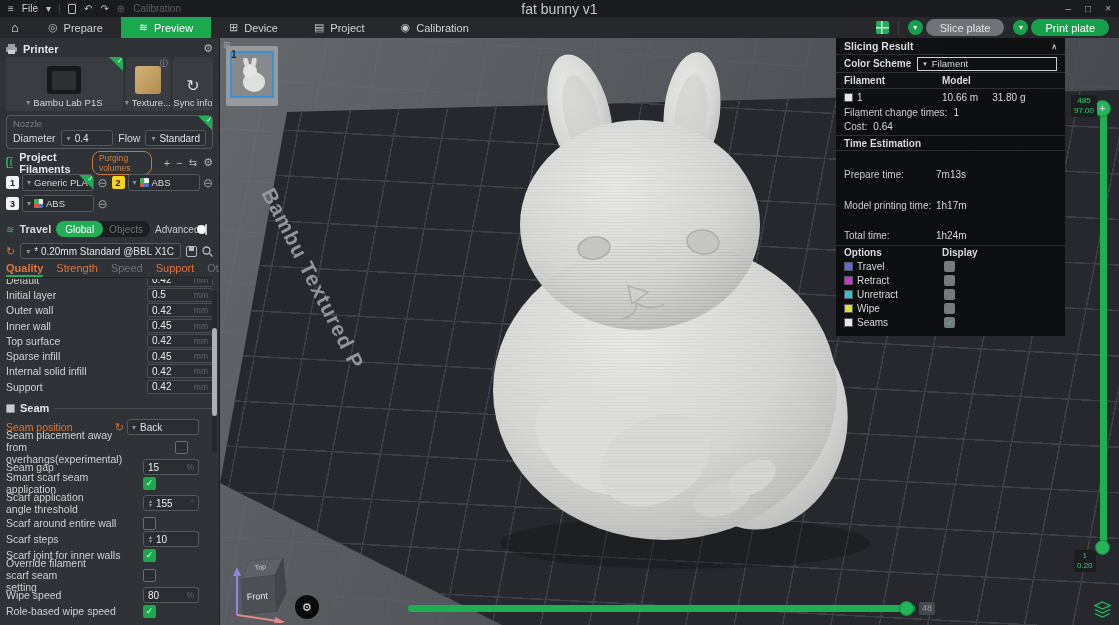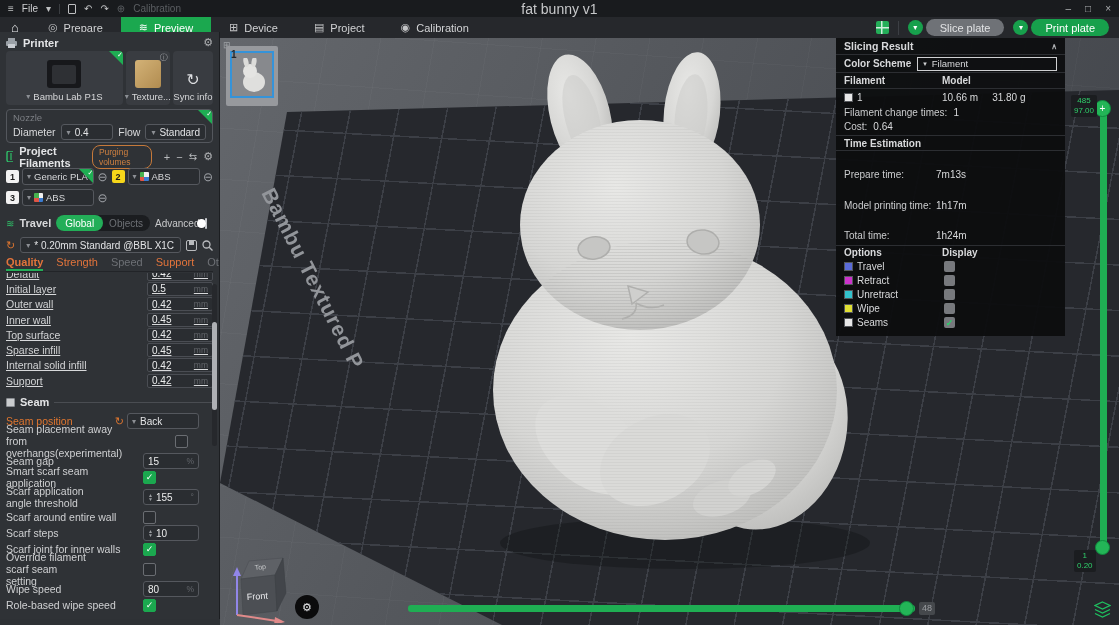--- a/index.html
+++ b/index.html
@@ -32,21 +32,21 @@
     linear-gradient(#cfeedd,#cfeedd) 50% 0/1.5px 100% no-repeat,
     linear-gradient(#cfeedd,#cfeedd) 0 50%/100% 1.5px no-repeat,#23ae58; }
   .nav-sep { width:1px; height:14px; background:#3c3f44; }
   .btn-group { display:flex; align-items:center; gap:3px; }
   .chev-circle { width:15px; height:15px; border-radius:50%; background:#17a04c; color:#fff;
     display:flex; align-items:center; justify-content:center; font-size:8px; }
   .pill { height:17px; border-radius:9px; padding:0 14px; display:flex; align-items:center; font-size:11px; }
   .pill.slice { background:#6f7277; color:#e2e3e5; }
   .pill.print { background:#17a04c; color:#fff; }
   
-  #leftpanel { position:absolute; left:0; top:32px; width:220px; height:587px;
+  #leftpanel { position:absolute; left:0; top:38px; width:220px; height:587px;
     background:#2f3236; border-right:1px solid #1c1e21; padding:3px 6px 0 6px; overflow:hidden; }
   .sec-head { display:flex; align-items:center; gap:6px; height:15px; margin-bottom:1px; }
   .sec-head .ttl { font-weight:bold; font-size:11px; color:#e4e5e7; }
   .sec-head .sp { flex:1; }
   .gear { color:#aeb0b3; font-size:11px; }
   .cards { display:flex; gap:3px; height:54px; margin-bottom:4px; }
   .card { background:#393c41; border-radius:4px; position:relative; display:flex; flex-direction:column;
     align-items:center; justify-content:flex-end; padding-bottom:3px; }
   .card.printer { width:122px; }
   .card.plate { width:44px; }
@@ -91,21 +91,21 @@
   .toggle { width:20px; height:11px; border-radius:6px; background:#cfd2d6; position:relative; }
   .toggle:after { content:""; position:absolute; right:1px; top:1px; width:9px; height:9px; border-radius:50%; background:#fff; box-shadow:0 0 2px rgba(0,0,0,.4); }
   .ric { color:#b9bbbe; font-size:11px; }
   .preset-row { display:flex; align-items:center; gap:5px; height:18px; margin-bottom:2px; }
   .reset { color:#e0762f; font-size:11px; }
   .preset-sel { flex:1; }
   .proc-tabs { display:flex; gap:13px; height:16px; border-bottom:1px solid #222428; margin-bottom:1px; }
   .ptab { font-size:11px; color:#6d7075; }
   .ptab.modified { color:#e3743b; }
   .ptab.active { color:#e3743b; font-weight:bold; border-bottom:2px solid #23ae58; }
-  #settings { height:120px; overflow:hidden; margin-bottom:2px; position:relative;text-decoration:underline; }
+  #settings { height:120px; overflow:hidden; margin-bottom:2px; position:relative; }
   #settings .inner { margin-top:-7px; }
   .set-row { display:flex; align-items:center; height:15.3px; }
   .set-row .sl { font-size:10.5px; color:#d2d3d5; flex:1; }
   .val-box { width:66px; height:14px; background:#2a2d31; border:1px solid #4a4d53; border-radius:2px;
     display:flex; align-items:center; padding:0 4px; }
   .val-box .v { font-size:10px; color:#eceded; flex:1; }
   .val-box .u { font-size:8.5px; color:#63666b; }
   .seam-head { display:flex; align-items:center; gap:5px; height:14px; margin-bottom:4px; }
   .seam-head .bx { width:9px; height:9px; border:1px solid #8a8d92; background:#caccce; border-radius:1px; }
   .seam-head .t { font-weight:bold; font-size:11px; color:#e4e5e7; }

